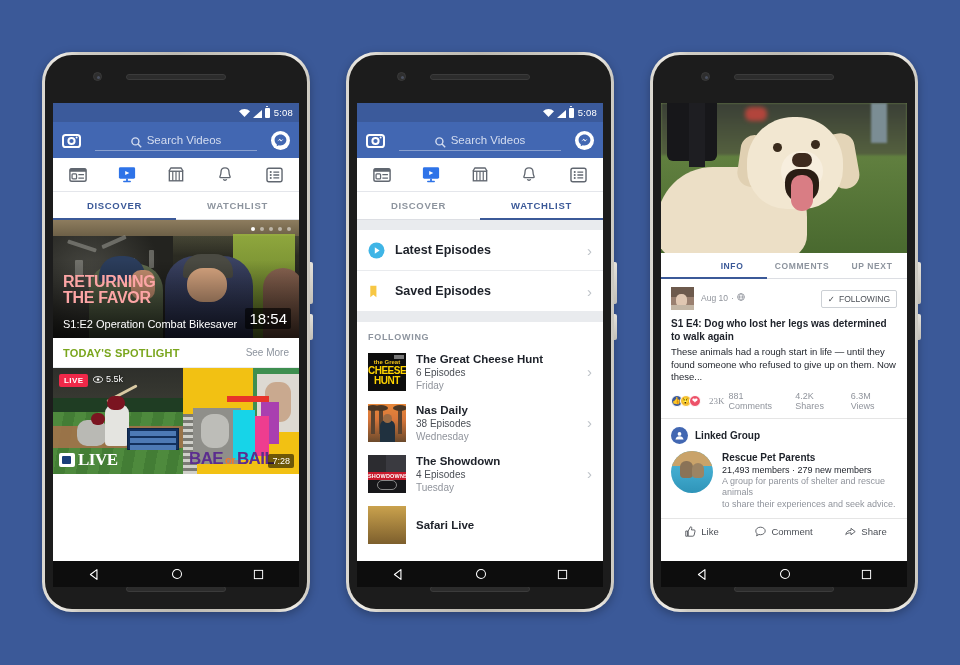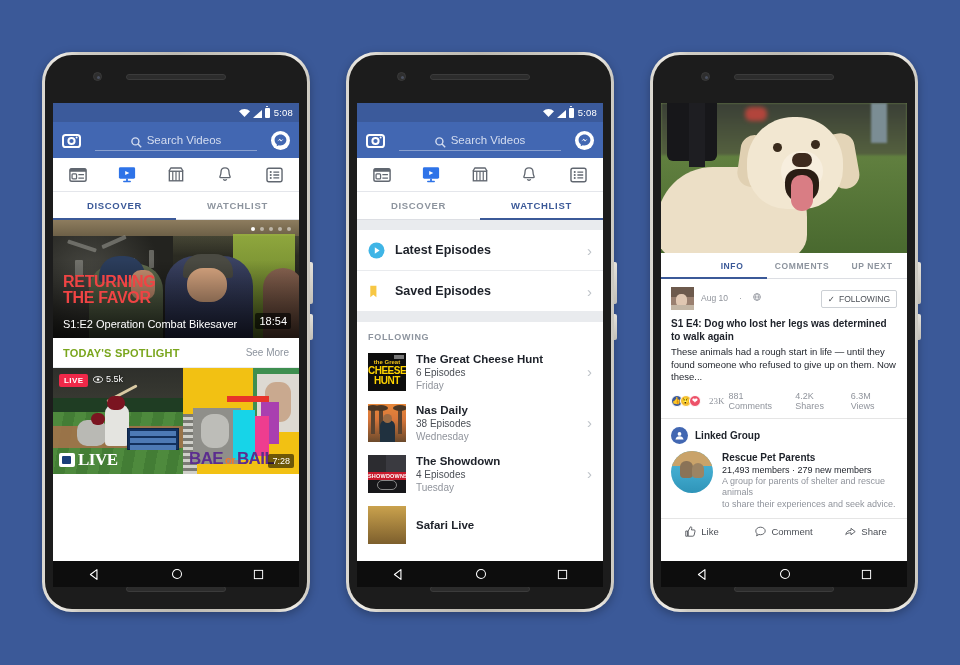--- a/index.html
+++ b/index.html
@@ -141,27 +141,27 @@
   .man-c{ position:absolute; right:-4px; bottom:0; width:40px; height:70px;
     background:linear-gradient(180deg,#8a6552,#6d4c3c); border-radius:20px 20px 0 0; }
   .hero-grad{
     position:absolute; left:0; right:0; bottom:0; height:78px;
     background:linear-gradient(180deg,rgba(0,0,0,0),rgba(0,0,0,.72));
   }
   .dots{ position:absolute; right:8px; top:7px; display:flex; gap:5px; }
   .dot{ width:4px;height:4px;border-radius:50%;background:rgba(255,255,255,.5); }
   .dot.on{ background:#fff; }
   .hero-title{
-    position:absolute; left:10px; bottom:32px; color:#ef4444; font-weight:bold;
+    position:absolute; left:10px; bottom:32px; color:#fca5a5; font-weight:bold;
     font-size:16px; line-height:16px; letter-spacing:-.3px;
   }
   .hero-sub{ position:absolute; left:10px; bottom:8px; color:#fff; font-size:11px; }
   .hero-dur{
     position:absolute; right:8px; bottom:9px; background:rgba(0,0,0,.62);
-    color:#fff; font-size:11px; padding:2px 4px; border-radius:2px;
+    color:#fff; font-size:15px; padding:2px 4px; border-radius:2px;
   }
 
   
   .spot{
     height:30px; display:flex; align-items:center; justify-content:space-between;
     padding:0 10px; background:#fff; border-bottom:1px solid #e9ebee;
   }
   .spot-t{ color:#7aa61e; font-weight:bold; font-size:11px; letter-spacing:.2px; }
   .spot-m{ color:#8d949e; font-size:10px; }
 
@@ -304,21 +304,21 @@
   .v-tab.active::after{ content:""; position:absolute; left:0;right:0;bottom:-1px;height:2.5px;background:#3b5998;}
 
   .post{ padding:8px 10px 7px; background:#fff; }
   .post-head{ display:flex; align-items:center; gap:7px; }
   .pfp{ width:23px;height:23px; flex:0 0 auto; overflow:hidden; background:#9a8070; position:relative;}
   .pfp .a{position:absolute;left:0;top:0;right:0;height:10px;background:#6d5a4d;}
   .pfp .b{position:absolute;left:5px;top:7px;width:11px;height:13px;background:#e0c7b2;border-radius:5px;}
   .pfp .c{position:absolute;left:0;bottom:0;right:0;height:5px;background:#c3b6a5;}
   .ph-txt{ flex:1; min-width:0; }
   .ph-name{ font-size:10px; font-weight:bold; color:#1d2129; line-height:12px; }
-  .ph-date{ font-size:8.5px; color:#90949c; line-height:11px; display:flex; align-items:center; gap:11px;}
+  .ph-date{ font-size:8.5px; color:#90949c; line-height:11px; display:flex; align-items:center; gap:3px;}
   .following-btn{
     border:1px solid #ccd0d5; border-radius:2px; padding:3px 6px;
     font-size:8.5px; color:#4b4f56; display:flex; align-items:center; gap:4px; flex:0 0 auto;
   }
   .post-title{ font-size:10px; font-weight:bold; color:#1d2129; margin-top:7px; line-height:13px; }
   .post-body{ font-size:9.5px; color:#1d2129; margin-top:3px; line-height:12.5px; }
   .post-stats{ display:flex; align-items:center; margin-top:7px; gap:4px; }
   .reacts{ display:flex; align-items:center; }
   .react{ width:12px;height:12px;border-radius:50%;border:1.2px solid #fff; margin-left:-3px;
     display:flex;align-items:center;justify-content:center; font-size:7px; color:#fff;}

